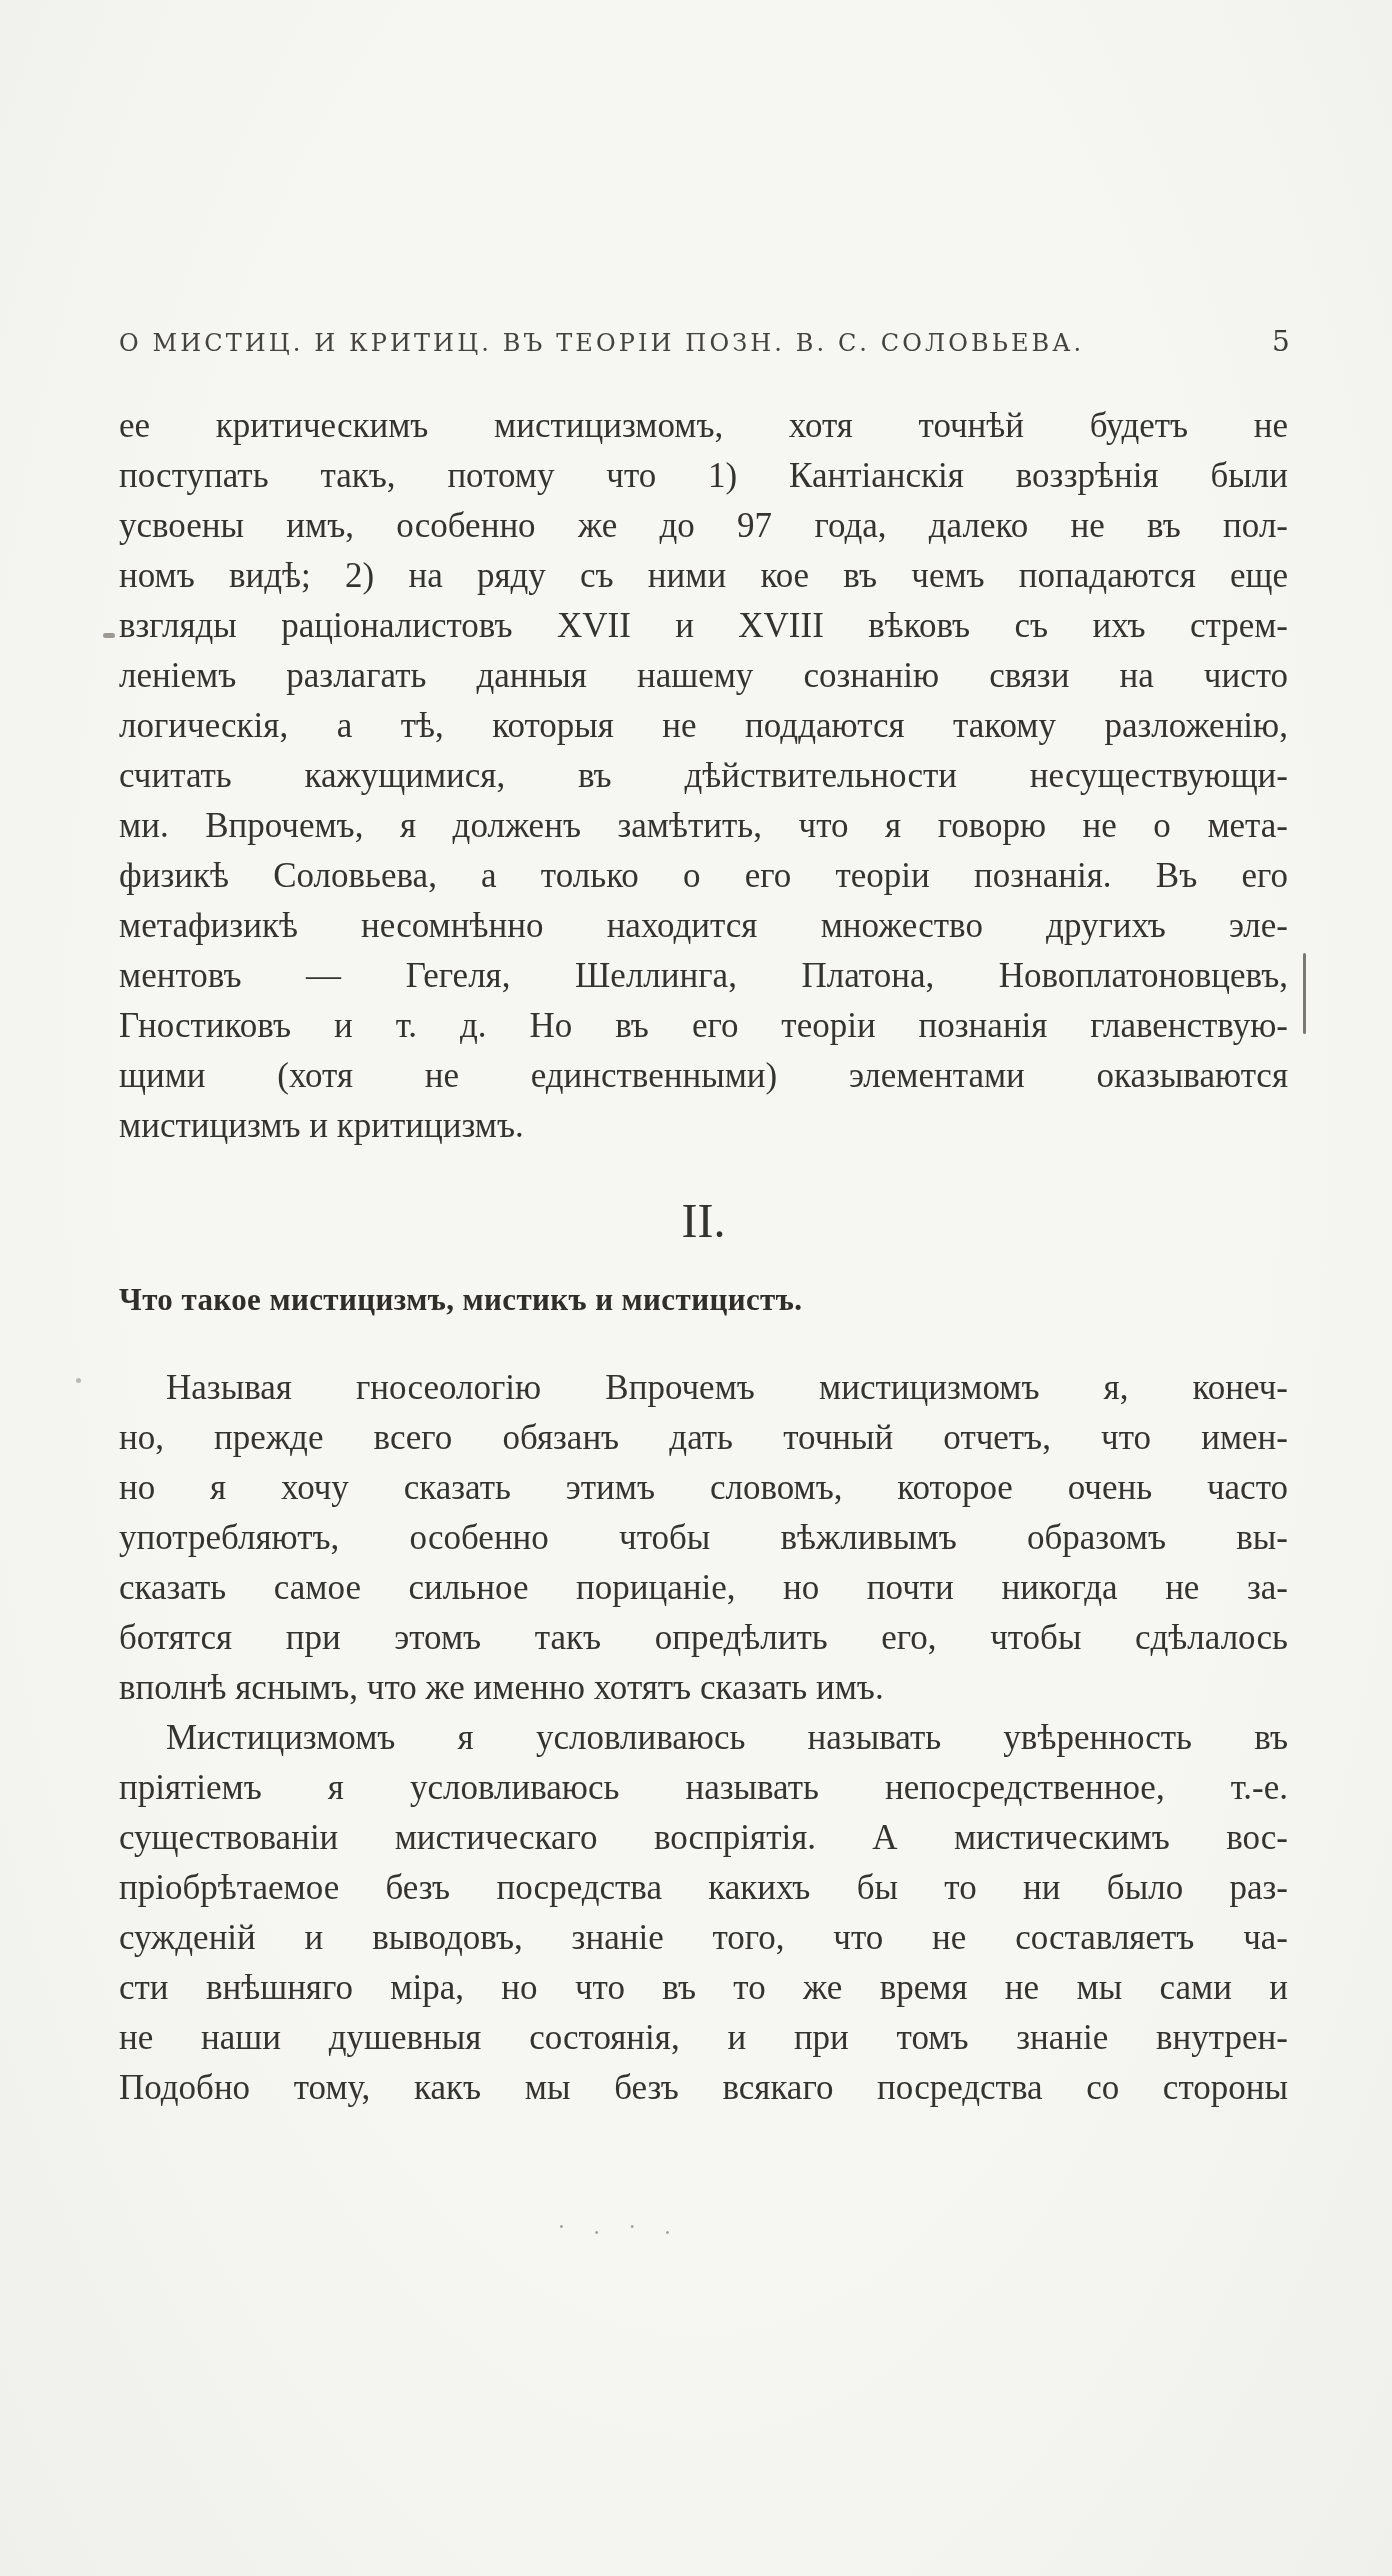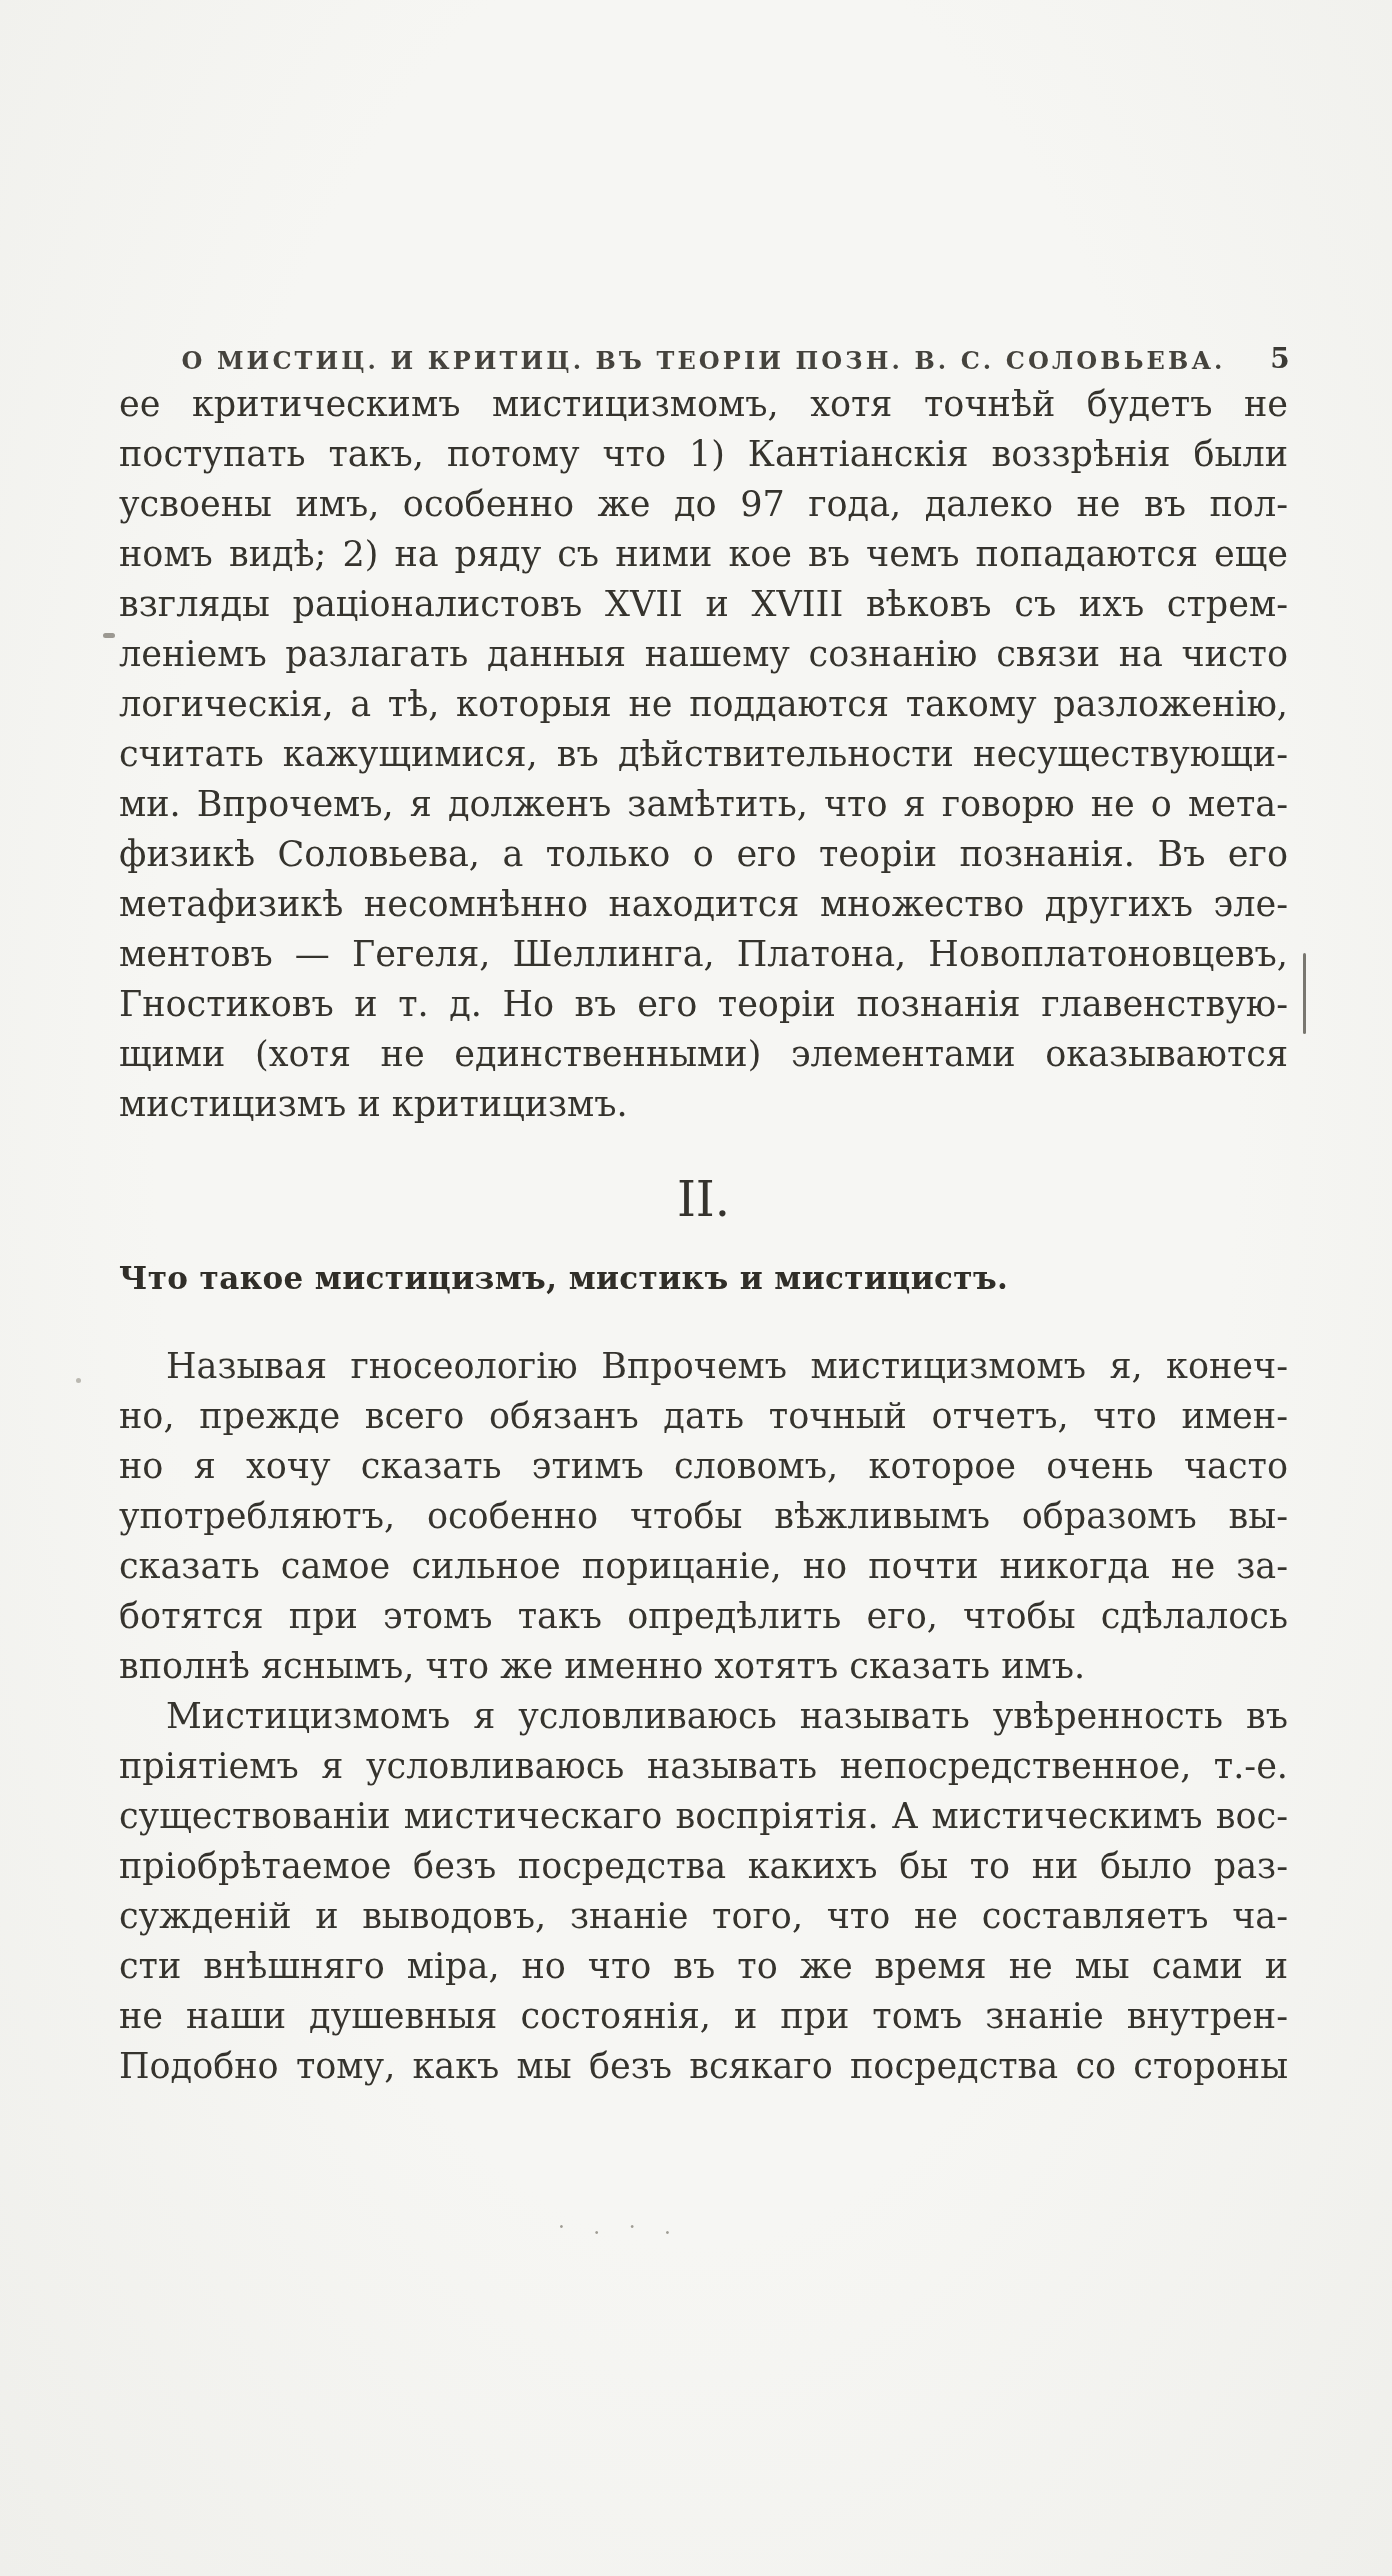--- a/index.html
+++ b/index.html
@@ -10,40 +10,39 @@
   }
   .page {
     position: relative;
     width: 1392px; height: 2576px;
     background: radial-gradient(ellipse at 50% 42%, #f6f6f3 55%, #efefeb 100%);
     overflow: hidden;
     color: #35332d;
   }
   .header {
     position: absolute;
-    top: 346px; left: 119px; width: 1169px;
-    text-align: center;
+    top: 329px; left: 119px; width: 1169px;
     font-size: 24px;
     letter-spacing: 3.1px;
     color: #45433d;
-    font-weight: bold;
   }
   .page-number {
     position: absolute;
     right: -1.8px; top: -4.5px;
     font-size: 28px;
     letter-spacing: 0;
     color: #3c3a35;
   }
   .text-block {
     position: absolute;
-    top: 379px; left: 119px; width: 1169px;
+    top: 401px; left: 119px; width: 1169px;
     font-size: 35px;
     line-height: 50px;
     color: #35332d;
+    font-family: Liberation Serif, serif;
   }
   .paragraph { margin: 0; }
   .line {
     text-align: justify;
     text-align-last: justify;
   }
   .line.last-left { text-align-last: left; }
   .line.indent { text-indent: 47px; }
   .section-number {
     text-align: center;

